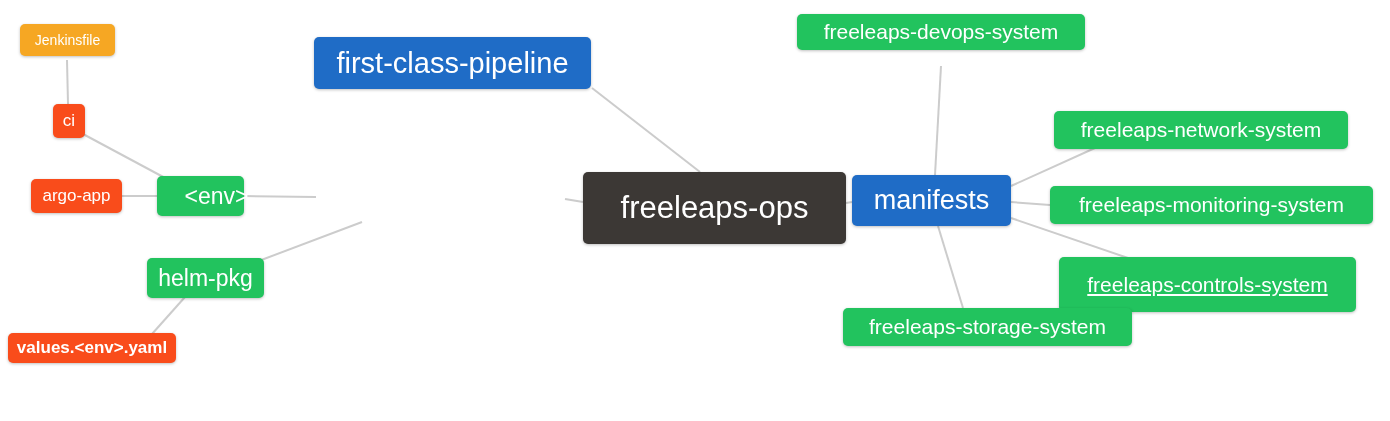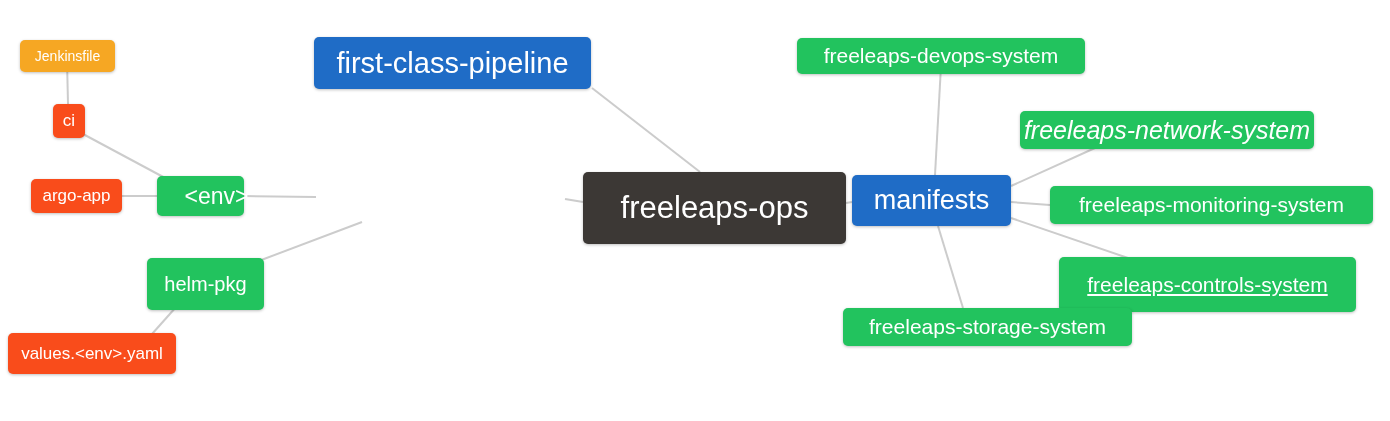--- a/index.html
+++ b/index.html
@@ -22,32 +22,32 @@
     box-sizing:border-box;
     cursor:pointer;
     user-select:none;
   }
   .c-orange{background:#F6A723;}
   .c-red{background:#F94C1B;}
   .c-green{background:#22C35E;}
   .c-blue{background:#1F6CC6;}
   .c-dark{background:#3C3835;}
 
-  .n-jenkinsfile{left:20px;top:40px;width:95px;height:32px;font-size:14px;}
+  .n-jenkinsfile{left:20px;top:24px;width:95px;height:32px;font-size:14px;}
   .n-ci{left:53px;top:104px;width:32px;height:34px;font-size:17px;}
   .n-argo-app{left:31px;top:179px;width:91px;height:34px;font-size:17px;text-align:center;}
   .n-env{left:157px;top:176px;width:87px;height:40px;font-size:23px;padding-left:32px;}
-  .n-helm-pkg{left:147px;top:258px;width:117px;height:52px;font-size:20px;}
-  .n-values-yaml{left:8px;top:333px;width:168px;height:41px;font-size:17px;}
+  .n-helm-pkg{left:147px;top:258px;width:117px;height:40px;font-size:23px;}
+  .n-values-yaml{left:8px;top:333px;width:168px;height:30px;font-size:17px;font-weight:bold;}
   .n-first-class-pipeline{left:314px;top:37px;width:277px;height:52px;font-size:29px;}
   .n-service-name{left:316px;top:172px;width:249px;height:50px;font-size:29px;}
   .n-freeleaps-ops{left:583px;top:172px;width:263px;height:72px;font-size:31px;}
   .n-manifests{left:852px;top:175px;width:159px;height:51px;font-size:27px;}
-  .n-devops{left:797px;top:38px;width:288px;height:36px;font-size:21px;}
-  .n-network{left:1020px;top:111px;width:294px;height:38px;font-size:25px;font-style:italic;}
+  .n-devops{left:797px;top:14px;width:288px;height:36px;font-size:21px;}
+  .n-network{left:1054px;top:111px;width:294px;height:38px;font-size:21px;}
   .n-monitoring{left:1050px;top:186px;width:323px;height:38px;font-size:21px;}
   .n-controls{left:1059px;top:257px;width:297px;height:55px;font-size:21px;text-decoration:underline;}
   .n-storage{left:815px;top:308px;width:289px;height:38px;font-size:21px;margin-left:28px;}
 </style>
 </head>
 <body>
 
 <div class="canvas">
 
   <svg class="edges" viewBox="0 0 1390 421" xmlns="http://www.w3.org/2000/svg">

